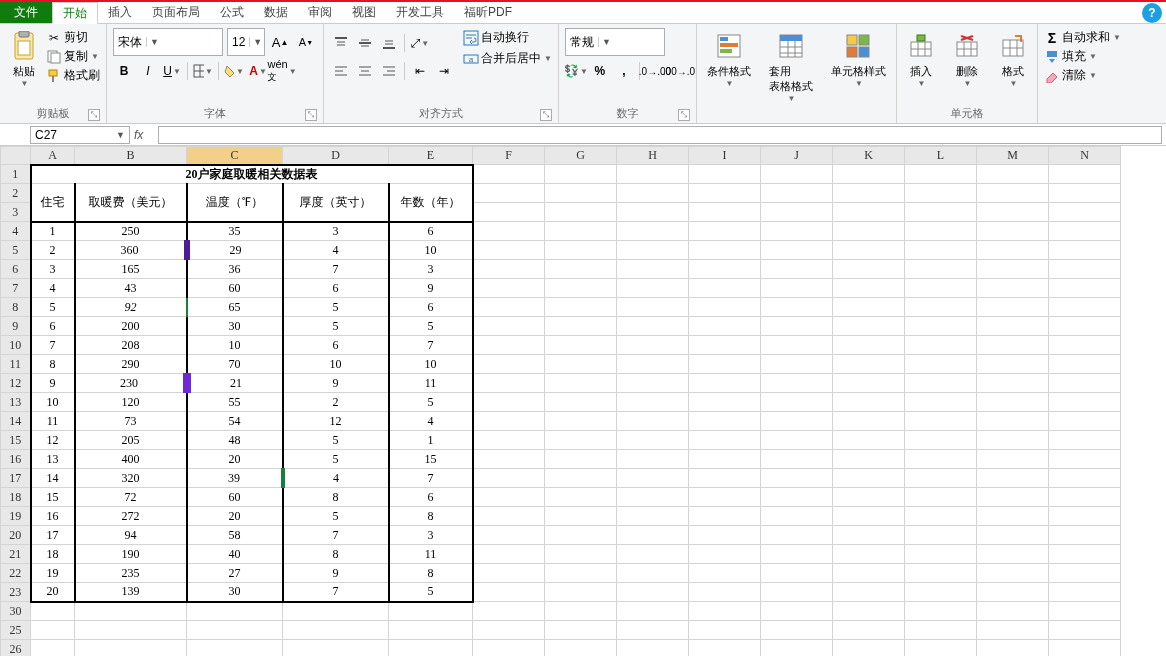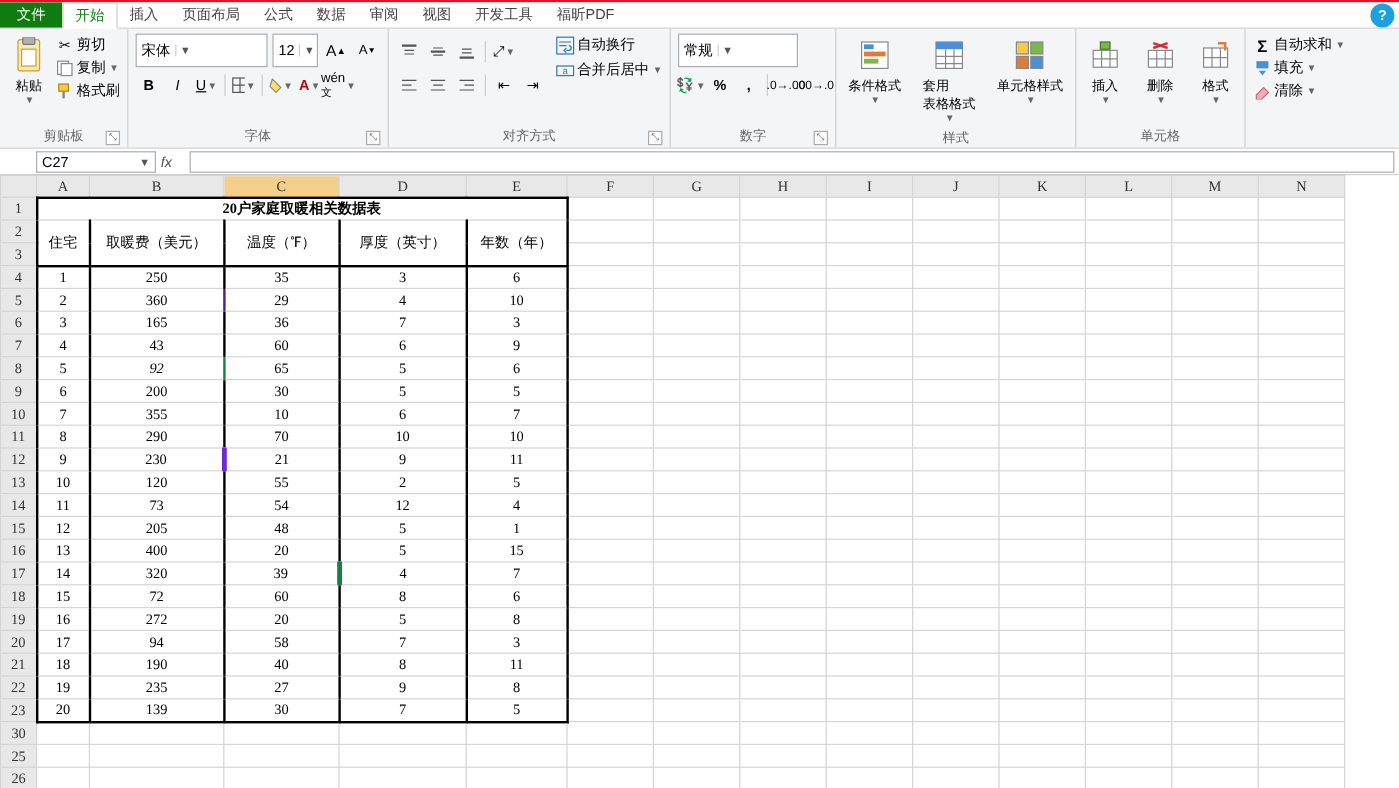--- a/index.html
+++ b/index.html
@@ -340,21 +340,20 @@
               <rect x="2" y="2" width="10" height="10" fill="#f7c948" stroke="#888"></rect>
               <rect x="14" y="2" width="10" height="10" fill="#7ab84a" stroke="#888"></rect>
               <rect x="2" y="14" width="10" height="10" fill="#e07b39" stroke="#888"></rect>
               <rect x="14" y="14" width="10" height="10" fill="#4a90d9" stroke="#888"></rect>
             </svg>
           </span>
         <span class="lbl">单元格样式</span>
           <span class="dd">▼</span>
       </div>
     </div>
-    <div class="group-label"><span>样式</span></div>
   </div>
 
   <div class="group">
     <div class="big3">
       <div class="bigbtn">
         <span class="icn">
             <svg width="24" height="24">
               <rect x="2" y="8" width="20" height="14" fill="#fff" stroke="#888"></rect>
               <line x1="9" y1="8" x2="9" y2="22" stroke="#888"></line>
               <line x1="16" y1="8" x2="16" y2="22" stroke="#888"></line>
@@ -512,21 +511,21 @@
           <td class="cell cI"></td>
           <td class="cell cJ"></td>
           <td class="cell cK"></td>
           <td class="cell cL"></td>
           <td class="cell cM"></td>
           <td class="cell cN"></td>
         </tr>
         <tr>
           <th class="rowhead">5</th>
           <td class="cell tb-l " style="border-right:2px solid #000;">2</td>
-          <td class="cell " style="border-right:2px solid #4c1d95;margin-left:27px;">360</td>
+          <td class="cell " style="border-right:6px solid #4c1d95;margin-left:27px;">360</td>
           <td class="cell " style="border-right:2px solid #000;">29</td>
           <td class="cell " style="border-right:2px solid #000;">4</td>
           <td class="cell  tb-r" style="">10</td>
           <td class="cell cF"></td>
           <td class="cell cG"></td>
           <td class="cell cH"></td>
           <td class="cell cI"></td>
           <td class="cell cJ"></td>
           <td class="cell cK"></td>
           <td class="cell cL"></td>
@@ -597,21 +596,21 @@
           <td class="cell cI"></td>
           <td class="cell cJ"></td>
           <td class="cell cK"></td>
           <td class="cell cL"></td>
           <td class="cell cM"></td>
           <td class="cell cN"></td>
         </tr>
         <tr>
           <th class="rowhead">10</th>
           <td class="cell tb-l " style="border-right:2px solid #000;">7</td>
-          <td class="cell " style="border-right:2px solid #000;">355</td>
+          <td class="cell " style="border-right:2px solid #000;">208</td>
           <td class="cell " style="border-right:2px solid #000;">10</td>
           <td class="cell " style="border-right:2px solid #000;">6</td>
           <td class="cell  tb-r" style="">7</td>
           <td class="cell cF"></td>
           <td class="cell cG"></td>
           <td class="cell cH"></td>
           <td class="cell cI"></td>
           <td class="cell cJ"></td>
           <td class="cell cK"></td>
           <td class="cell cL"></td>
@@ -631,21 +630,21 @@
           <td class="cell cI"></td>
           <td class="cell cJ"></td>
           <td class="cell cK"></td>
           <td class="cell cL"></td>
           <td class="cell cM"></td>
           <td class="cell cN"></td>
         </tr>
         <tr>
           <th class="rowhead">12</th>
           <td class="cell tb-l " style="border-right:2px solid #000;">9</td>
-          <td class="cell " style="border-right:4px solid #6d28d9;">230</td>
+          <td class="cell " style="border-right:8px solid #6d28d9;">230</td>
           <td class="cell " style="border-right:2px solid #000;">21</td>
           <td class="cell " style="border-right:2px solid #000;">9</td>
           <td class="cell  tb-r" style="">11</td>
           <td class="cell cF"></td>
           <td class="cell cG"></td>
           <td class="cell cH"></td>
           <td class="cell cI"></td>
           <td class="cell cJ"></td>
           <td class="cell cK"></td>
           <td class="cell cL"></td>

